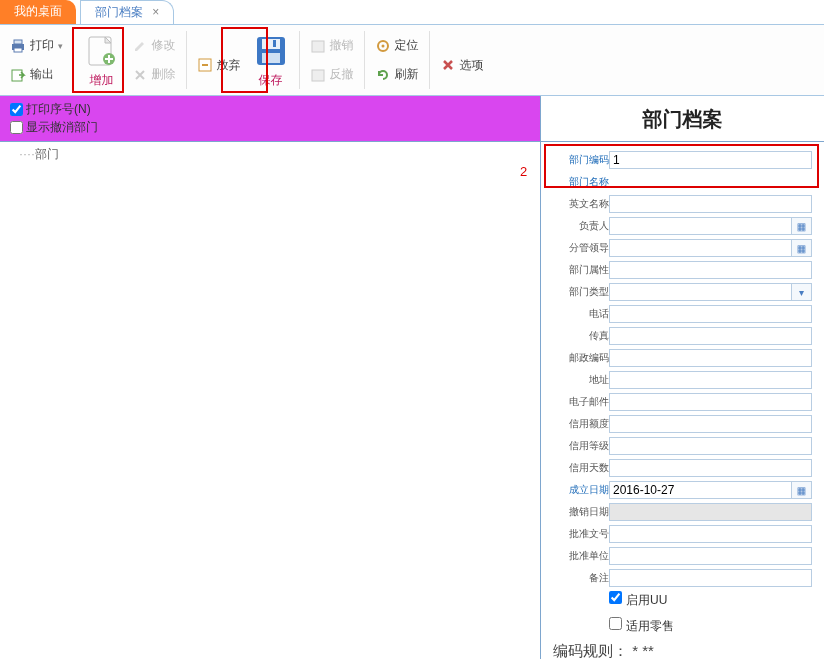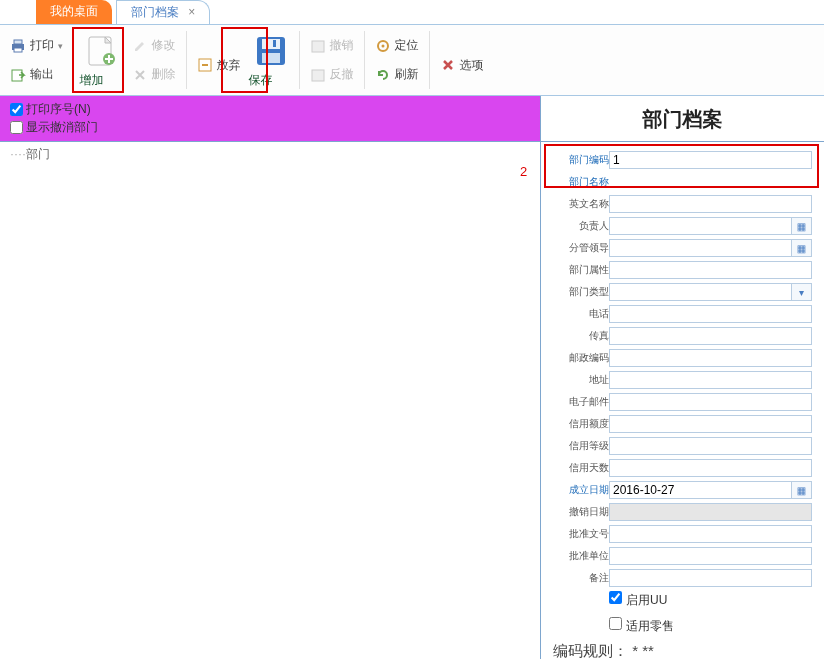--- a/index.html
+++ b/index.html
@@ -1,47 +1,47 @@
 <!DOCTYPE html>
 <html><head>
 <meta charset="utf-8">
 <style>
 * { box-sizing: border-box; margin: 0; padding: 0; }
 body { font-family: "Microsoft YaHei", SimSun, Arial, sans-serif; font-size: 12px; color: #333; background: #fff; width: 824px; height: 659px; overflow: hidden; position: relative; }
 
 
-.tabs { display: flex; height: 24px; background: #fff; padding-left: 36px; }
+.tabs { display: flex; height: 24px; background: #fff; }
 .tab { padding: 3px 14px 0 14px; font-size: 12px; border-top-right-radius: 10px; position: relative; }
 .tab.active { background: #ff7f27; color: #fff; }
 .tab.inactive { background: #fff; color: #4a7ec2; border: 1px solid #a8c8e4; border-bottom: none; border-top-right-radius: 12px; margin-left: 4px; }
 .tab .close { margin-left: 6px; color: #888; cursor: pointer; }
 
 
 .toolbar { display: flex; align-items: center; height: 72px; border-top: 1px solid #a8c8e4; border-bottom: 1px solid #a8c8e4; background: #fdfdfd; padding: 2px 4px; }
-.big-btn { width: 48px; padding: 4px 2px; cursor: pointer; color: #14532d; }
+.big-btn { width: 48px; text-align: center; padding: 4px 2px; cursor: pointer; color: #be185d; }
 .big-btn .icon-box { height: 38px; display: flex; align-items: center; justify-content: center; }
 .big-btn .lbl { margin-top: 2px; }
 .small-group { display: flex; flex-direction: column; justify-content: space-between; gap: 12px; padding: 0 6px; }
 .small-btn { display: flex; align-items: center; gap: 4px; cursor: pointer; color: #444; }
 .small-btn.disabled { color: #bbb; }
 .sep { width: 1px; height: 58px; background: #e0e0e0; margin: 0 4px; }
 
 
 .hl { position: absolute; border: 2px solid #d00; pointer-events: none; }
 
 
 .content { display: flex; height: calc(659px - 24px - 72px); }
 .left-pane { width: 541px; border-right: 1px solid #7ea6ce; display: flex; flex-direction: column; position: relative; }
 .right-pane { flex: 1; display: flex; flex-direction: column; }
 
 
 .left-opts { padding: 4px 10px; border-bottom: 1px solid #7ea6ce; background: #d946ef; }
 .left-opts label { display: block; margin: 1px 0; color: #333; }
 .left-opts input[type=checkbox] { vertical-align: middle; margin-right: 3px; }
-.left-tree { padding: 4px 10px; color: #666; flex: 1; }
+.left-tree { padding: 4px 19px; color: #666; flex: 1; }
 .ann-label { color: #d00; position: absolute; font-size: 13px; }
 
 
 .right-title { text-align: center; font-size: 20px; font-weight: bold; color: #222; padding: 10px 0 8px 0; border-bottom: 1px solid #7ea6ce; }
 .form-area { padding: 6px 12px 0 12px; }
 .form-row { display: flex; align-items: center; margin: 2px 0; height: 20px; }
 .form-row .flabel { width: 56px; text-align: right; color: #555; font-size: 10px; flex-shrink: 0; }
 .form-row .flabel.link { color: #1e6bb8; }
 .form-row input[type=text] { flex: 1; height: 18px; border: 1px solid #b8cde2; padding: 0 3px; font-size: 12px; min-width: 0; }
 .form-row input.disabled { background: #e6e6e6; }

